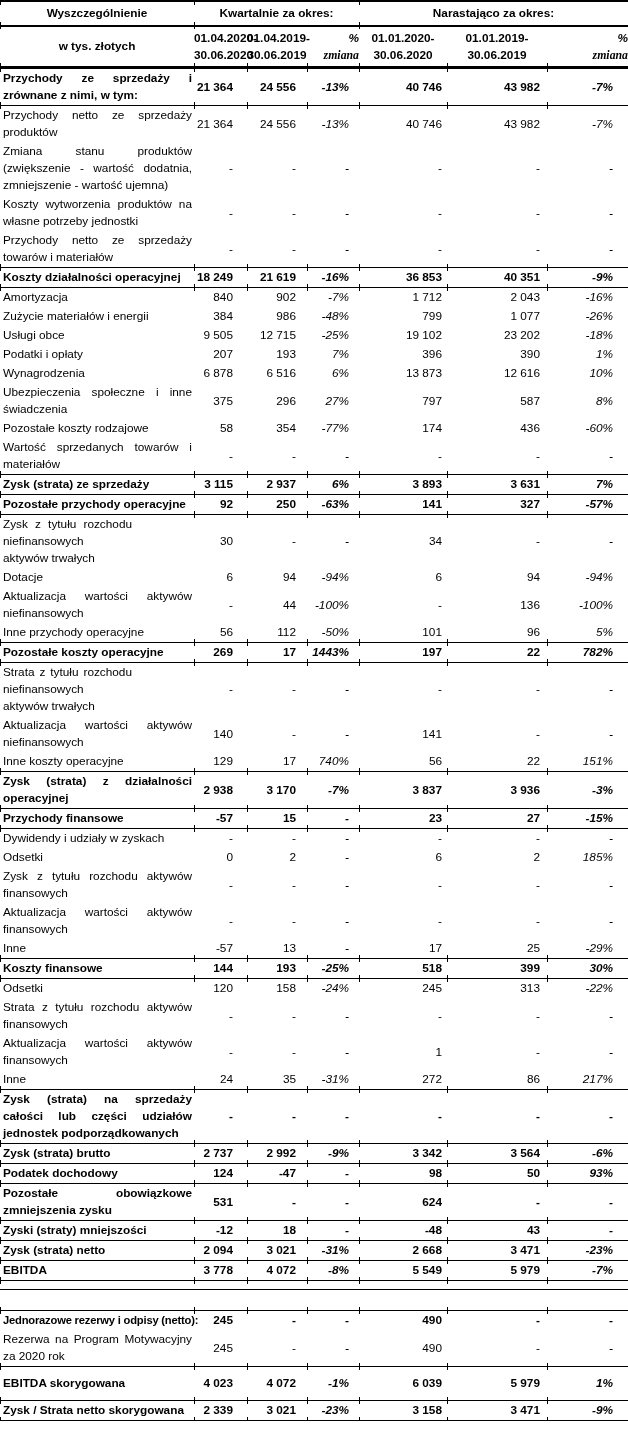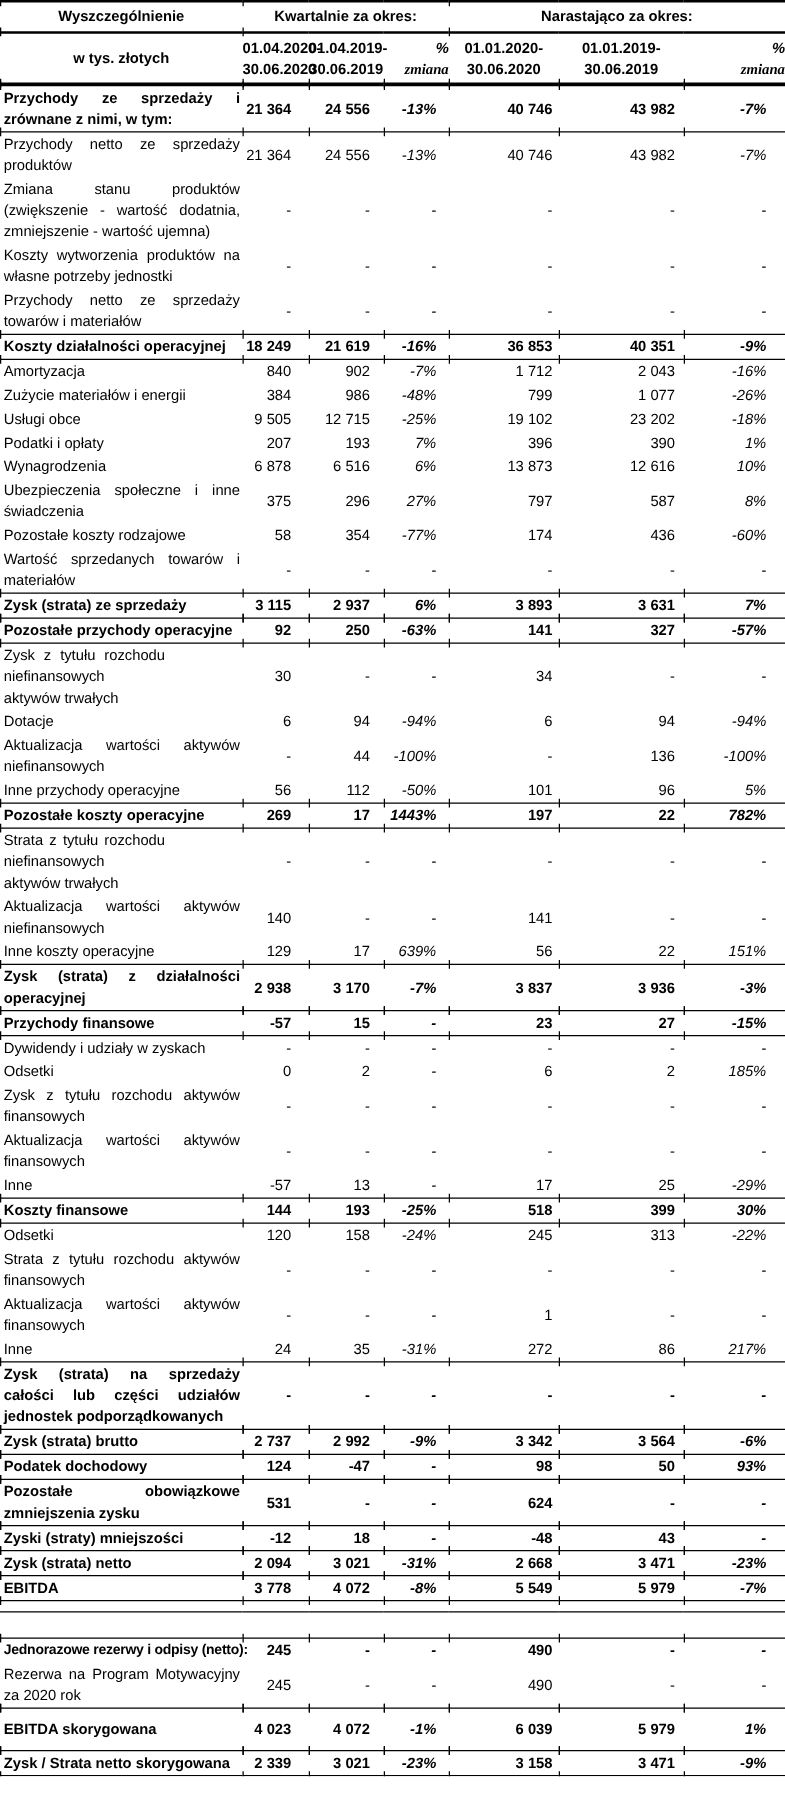--- a/index.html
+++ b/index.html
@@ -298,21 +298,21 @@
           <td class="c2">-</td>
           <td class="c3">-</td>
           <td class="c4">141</td>
           <td class="c5">-</td>
           <td class="c6">-</td>
         </tr>
         <tr class="">
           <td class="c0">Inne koszty operacyjne</td>
           <td class="c1">129</td>
           <td class="c2">17</td>
-          <td class="c3">639%</td>
+          <td class="c3">740%</td>
           <td class="c4">56</td>
           <td class="c5">22</td>
           <td class="c6">151%</td>
         </tr>
         <tr class="bold bt bb">
           <td class="c0">Zysk (strata) z działalności operacyjnej<span class="tk t l"></span><span class="tk b l"></span></td>
           <td class="c1">2 938<span class="tk t l"></span><span class="tk b l"></span></td>
           <td class="c2">3 170<span class="tk t l"></span><span class="tk b l"></span></td>
           <td class="c3">-7%<span class="tk t l"></span><span class="tk b l"></span></td>
           <td class="c4">3 837<span class="tk t l"></span><span class="tk b l"></span></td>

